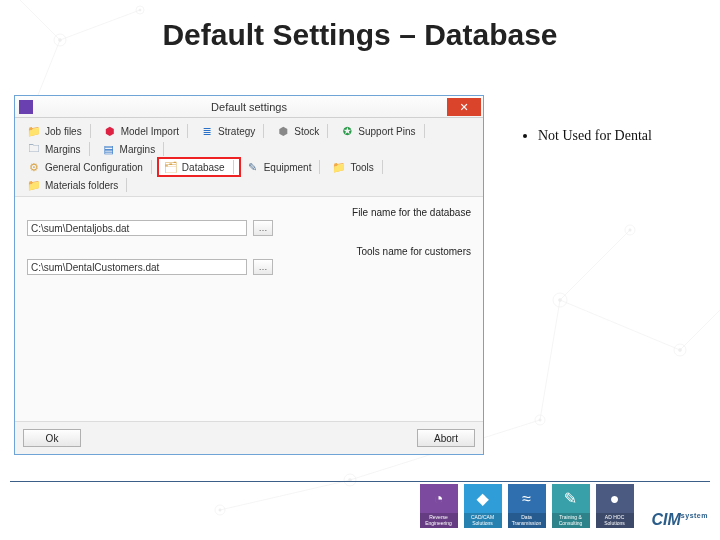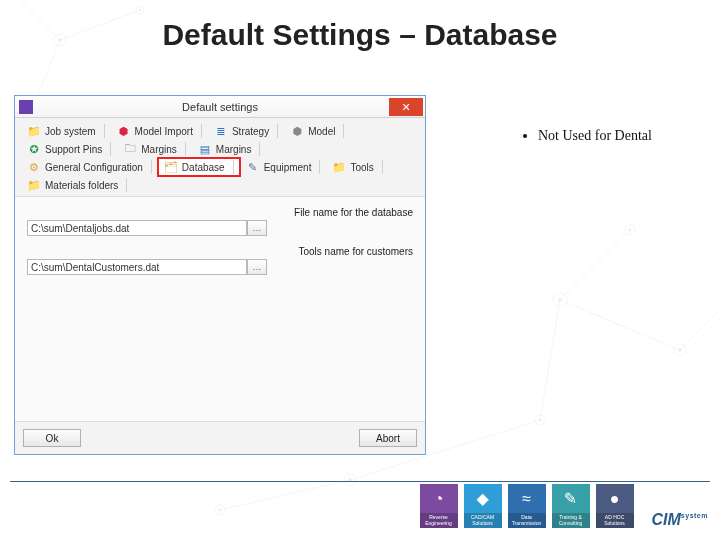--- a/index.html
+++ b/index.html
@@ -44,21 +44,21 @@
     color: #111;
   }
   .bullet-area ul { margin: 0; padding-left: 18px; }
   .bullet-area li { margin: 16px; font-family: Liberation Serif, serif; }
 
   
   .dialog {
     position: absolute;
     top: 95px;
     left: 14px;
-    width: 412px;
+    width: 470px;
     height: 360px;
     border: 1px solid #6fa5d6;
     background: #f9f9f9;
     z-index: 2;
     font-size: 10px;
     display: flex;
     flex-direction: column;
   }
   .titlebar {
     height: 22px;
@@ -135,21 +135,21 @@
   .ico-gear { color: #d9a54a; }
   .ico-cyl { color: #888; }
 
   .form-body {
     flex: 1;
     padding: 10px 12px;
     background: #fafafa;
   }
   .field-row { margin-bottom: 10px; }
   .field-label { font-size: 10px; color: #222; margin-bottom: 2px; text-align: right; }
-  .field-input-line { display: flex; align-items: flex-end; }
+  .field-input-line { display: flex; align-items: flex-end; gap: 6px; }
   .text-input {
     width: 220px;
     height: 16px;
     border: 1px solid #b8b8b8;
     background: #fff;
     font-size: 10px;
     padding: 0 3px;
     color: #333;
   }
   .browse-btn {
@@ -278,36 +278,36 @@
 <div class="dialog">
   <div class="titlebar">
     <div class="appicon"></div>
     <div class="title-text">Default settings</div>
     <div class="close-btn">✕</div>
   </div>
 
   <div class="tab-strip" id="tab-strip">
       <div class="tab">
         <span class="ico ico-folder">📁</span>
-        <span>Job system</span>
+        <span>Job files</span>
         <span class="sep"></span>
       </div>
       <div class="tab">
         <span class="ico ico-red">⬢</span>
         <span>Model Import</span>
         <span class="sep"></span>
       </div>
       <div class="tab">
         <span class="ico ico-blue">≣</span>
         <span>Strategy</span>
         <span class="sep"></span>
       </div>
       <div class="tab">
         <span class="ico ico-cyl">⬢</span>
-        <span>Model</span>
+        <span>Stock</span>
         <span class="sep"></span>
       </div>
       <div class="tab">
         <span class="ico ico-green">✪</span>
         <span>Support Pins</span>
         <span class="sep"></span>
       </div>
       <div class="tab">
         <span class="ico ico-steel">🗀</span>
         <span>Margins</span>

